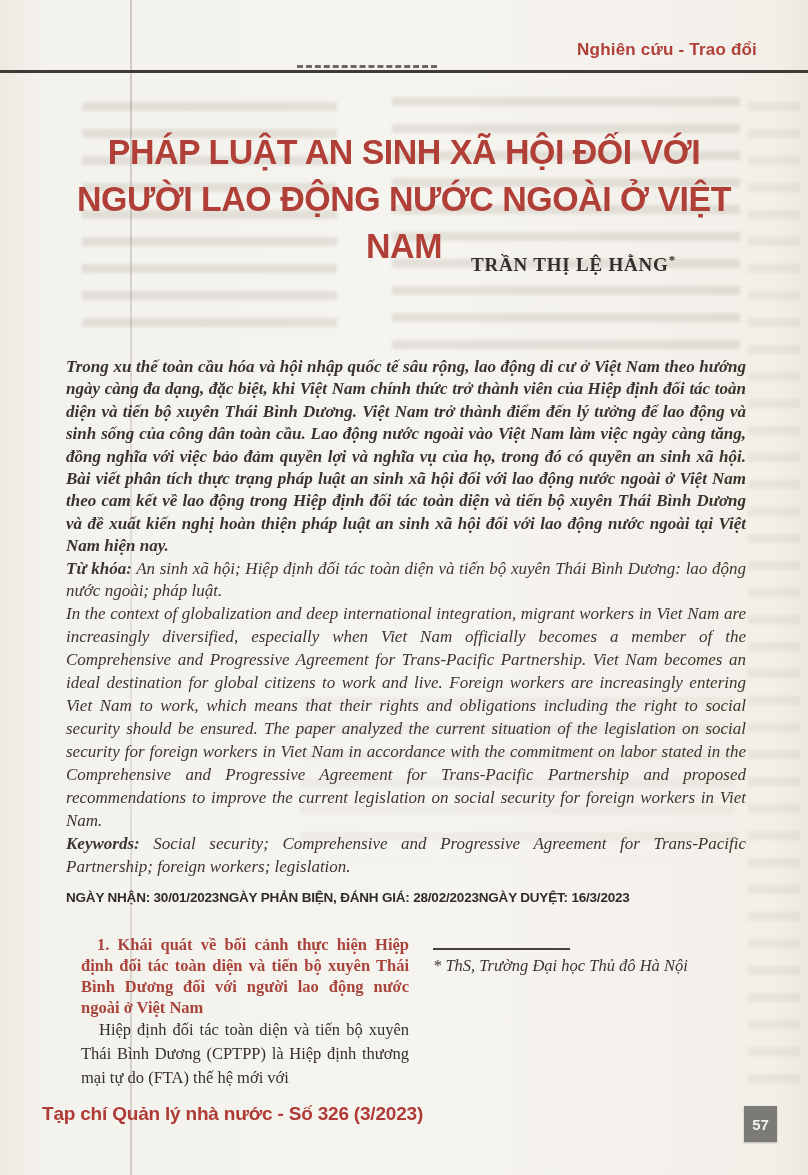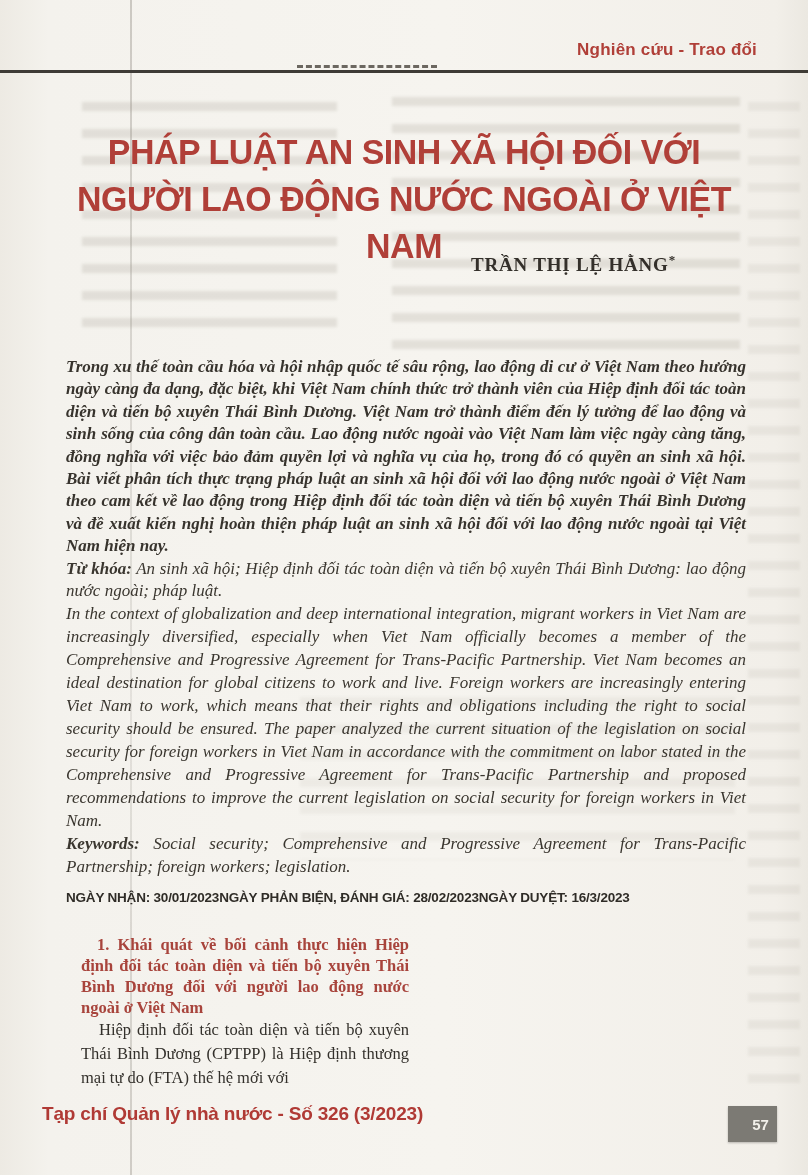--- a/index.html
+++ b/index.html
@@ -106,21 +106,20 @@
   }
   .page-number-badge{
     position:absolute;right:31px;top:1106px;
     width:33px;height:36px;
     background:#7c7a74;
     color:#f2f0ea;
     font-family:"Liberation Sans",sans-serif;
     font-weight:bold;font-size:15px;
     display:flex;align-items:center;justify-content:center;
     box-shadow:0 1px 2px rgba(0,0,0,.25);
-    padding-left:16px;
   }
 </style>
 </head>
 <body>
 
 <div class="page">
 
   <div class="crease"></div>
   <div class="ghost g1"></div>
   <div class="ghost g2"></div>
@@ -151,19 +150,23 @@
       <span>NGÀY DUYỆT: 16/3/2023</span>
     </div>
   </div>
 
   <div class="columns">
     <div class="col">
       <h2 class="section-heading">1. Khái quát về bối cảnh thực hiện Hiệp định đối tác toàn diện và tiến bộ xuyên Thái Bình Dương đối với người lao động nước ngoài ở Việt Nam</h2>
       <p class="body indent">Hiệp định đối tác toàn diện và tiến bộ xuyên Thái Bình Dương (CPTPP) là Hiệp định thương mại tự do (FTA) thế hệ mới với</p>
     </div>
     <div class="col">
+      <div class="footnote">
+        <div class="footnote-divider"></div>
+        <div class="footnote-text">* ThS, Trường Đại học Thủ đô Hà Nội</div>
+      </div>
     </div>
   </div>
 
   <div class="footer-journal">Tạp chí Quản lý nhà nước - Số 326 (3/2023)</div>
   <div class="page-number-badge">57</div>
 
 </div>
 
 </body></html>

